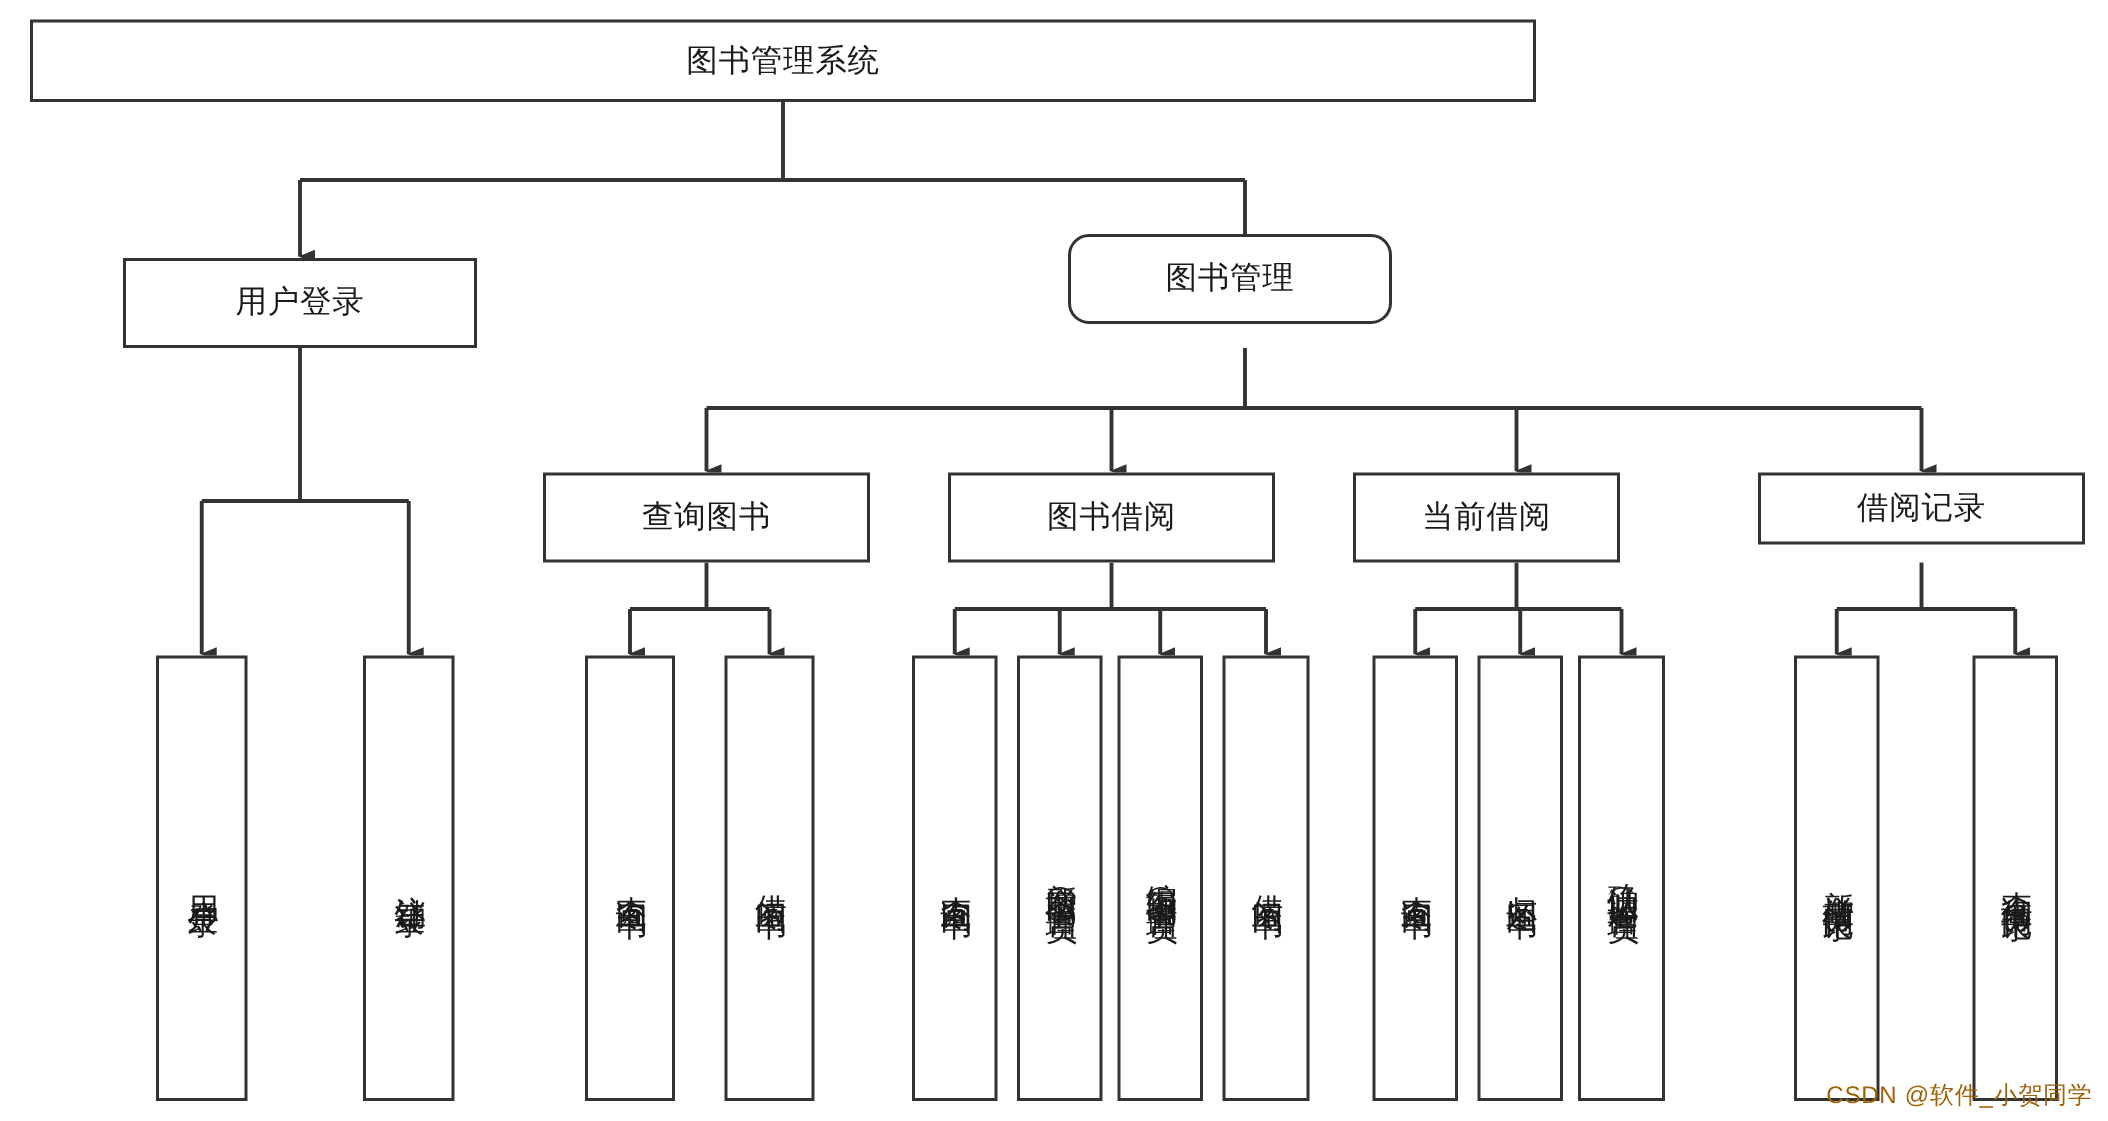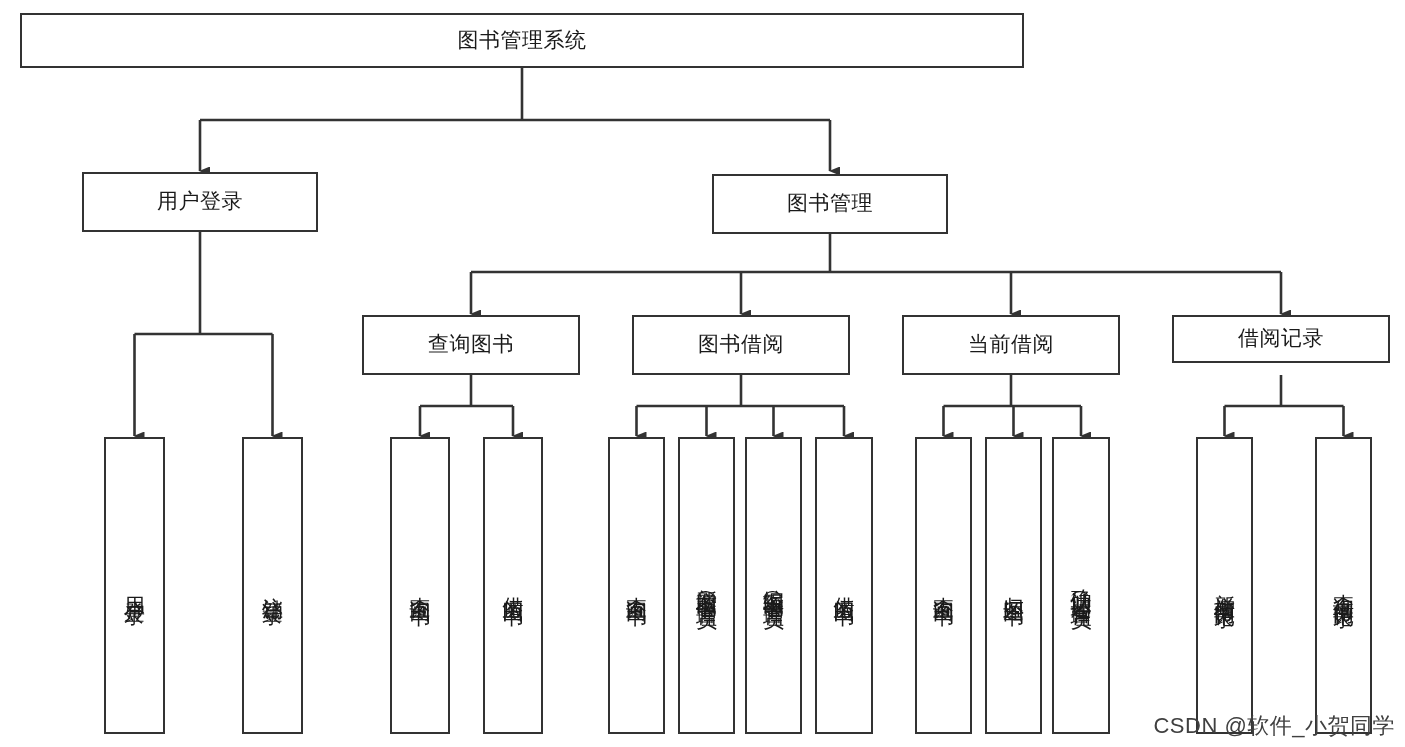--- a/index.html
+++ b/index.html
@@ -42,31 +42,30 @@
   }
   .node-box.vertical {
     writing-mode: vertical-rl;
     text-orientation: upright;
     font-size: 21px;
     letter-spacing: 3px;
     padding: 8px 0;
   }
   .node-label {
     white-space: nowrap;
-    font-family: Liberation Serif, serif;
   }
   .node-box.vertical .node-label {
     white-space: normal;
   }
   #watermark {
     position: absolute;
     right: 10px;
     bottom: 6px;
-    font-size: 22px;
-    color: #404040;
+    font-size: 16px;
+    color: #a16207;
     letter-spacing: 0.5px;
     white-space: nowrap;
     pointer-events: none;
   }
 </style>
 </head>
 <body>
 
 <div id="diagram-root">
 
@@ -113,30 +112,30 @@
       </g>
   </svg>
 
   <div id="node-layer">
       <div class="node-box horizontal" style="left: 20px; top: 13px; width: 1004px; height: 55px;">
         <span class="node-label">图书管理系统</span>
       </div>
       <div class="node-box horizontal" style="left: 82px; top: 172px; width: 236px; height: 60px;">
         <span class="node-label">用户登录</span>
       </div>
-      <div class="node-box horizontal" style="left: 712px; top: 174px; width: 236px; height: 60px;">
+      <div class="node-box horizontal" style="left: 712px; top: 156px; width: 216px; height: 60px; border-radius: 14px;">
         <span class="node-label">图书管理</span>
       </div>
       <div class="node-box horizontal" style="left: 362px; top: 315px; width: 218px; height: 60px;">
         <span class="node-label">查询图书</span>
       </div>
       <div class="node-box horizontal" style="left: 632px; top: 315px; width: 218px; height: 60px;">
         <span class="node-label">图书借阅</span>
       </div>
-      <div class="node-box horizontal" style="left: 902px; top: 315px; width: 218px; height: 60px;">
+      <div class="node-box horizontal" style="left: 902px; top: 315px; width: 178px; height: 60px;">
         <span class="node-label">当前借阅</span>
       </div>
       <div class="node-box horizontal" style="left: 1172px; top: 315px; width: 218px; height: 48px;">
         <span class="node-label">借阅记录</span>
       </div>
       <div class="node-box vertical" style="left: 104px; top: 437px; width: 61px; height: 297px;">
         <span class="node-label">用户登录</span>
       </div>
       <div class="node-box vertical" style="left: 242px; top: 437px; width: 61px; height: 297px;">
         <span class="node-label">注销登录</span>

